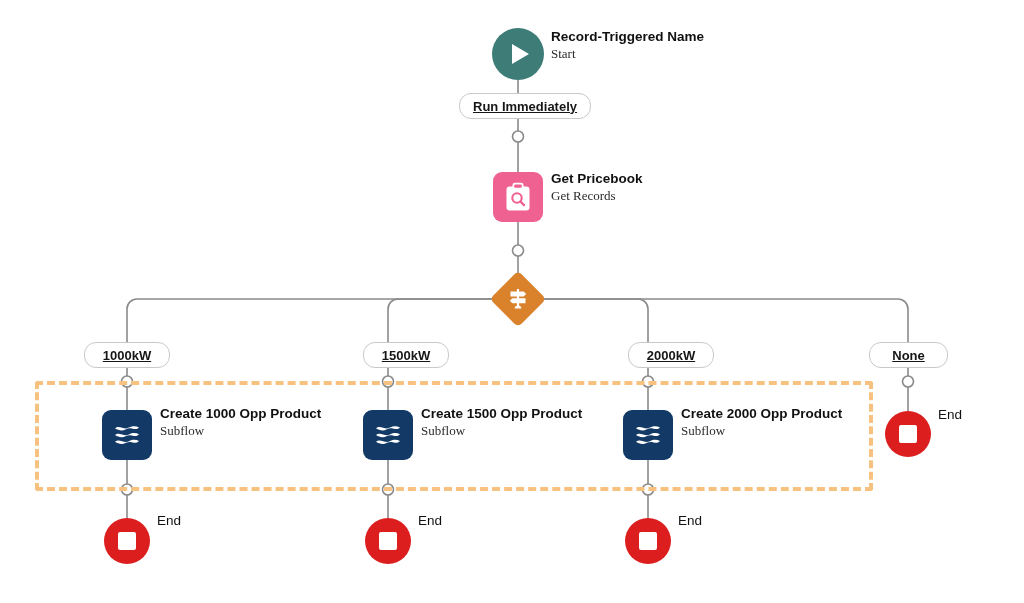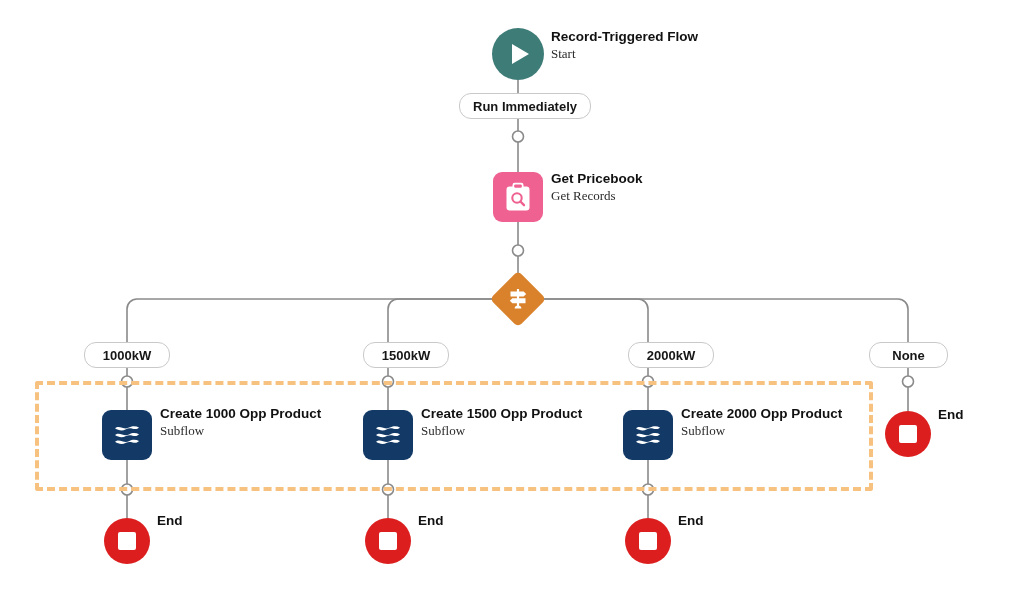--- a/index.html
+++ b/index.html
@@ -68,27 +68,28 @@
     position:absolute;
     height:23px;
     border:1.3px solid #c9c9c9;
     border-radius:12px;
     background:#ffffff;
     display:flex;align-items:center;justify-content:center;
     padding:12px 13px;
     font-size:13px;font-weight:bold;color:#161616;
     white-space:nowrap;
     box-sizing:border-box;
+    text-decoration:underline;
   }
 
   
   .lbl{position:absolute;white-space:nowrap;}
   .lbl .t{font-size:13.5px;font-weight:bold;color:#111111;line-height:17px;}
   .lbl .s{font-size:13px;font-weight:normal;color:#2b2b2b;line-height:17px;font-family:Liberation Serif, serif;}
-  .lbl-end{position:absolute;font-size:13.5px;font-weight:bold;color:#111111;white-space:nowrap;}
+  .lbl-end{position:absolute;font-size:13.5px;font-weight:normal;color:#111111;white-space:nowrap;}
 
   
   .group-box{
     position:absolute;
     border:4px dashed #f7c27f;
     border-radius:3px;
     box-sizing:border-box;
     background:transparent;
     pointer-events:none;
   }
@@ -149,21 +150,21 @@
   </svg>
 
   <div class="group-box" style="left:35px;top:381px;width:838px;height:110px;"></div>
 
   <div class="node" style="left:492px;top:28px;">
     <div class="start-circle">
       <div class="play-tri"></div>
     </div>
   </div>
   <div class="lbl" style="left:551px;top:28px;">
-    <div class="t">Record-Triggered Flow</div>
+    <div class="t">Record-Triggered Name</div>
     <div class="s">Start</div>
   </div>
 
   <div class="pill" style="left:459px;top:93px;">
     <span>Run Immediately</span>
   </div>
 
   <div class="node" style="left:493px;top:172px;">
     <div class="tile get">
       <svg width="34" height="34" viewBox="0 0 34 34" xmlns="http://www.w3.org/2000/svg">

